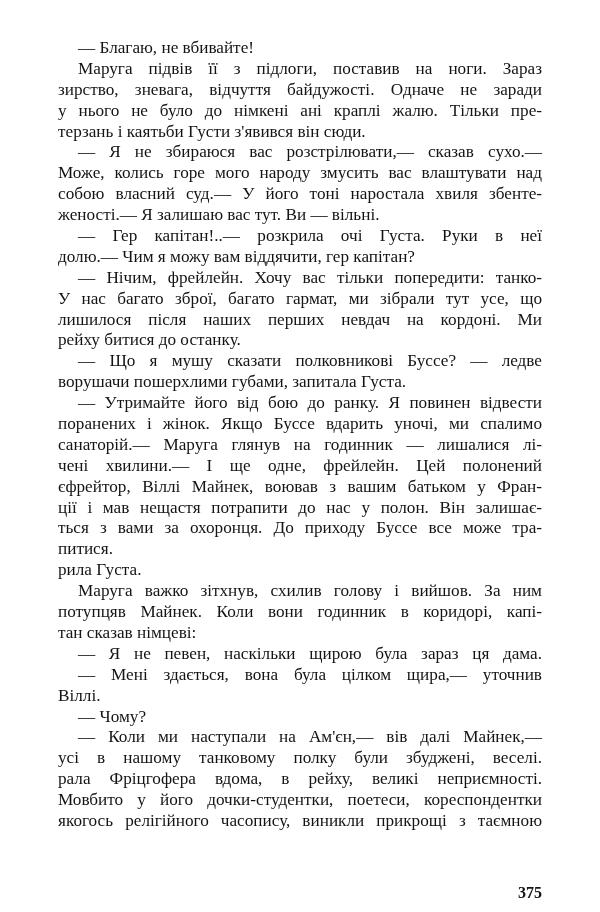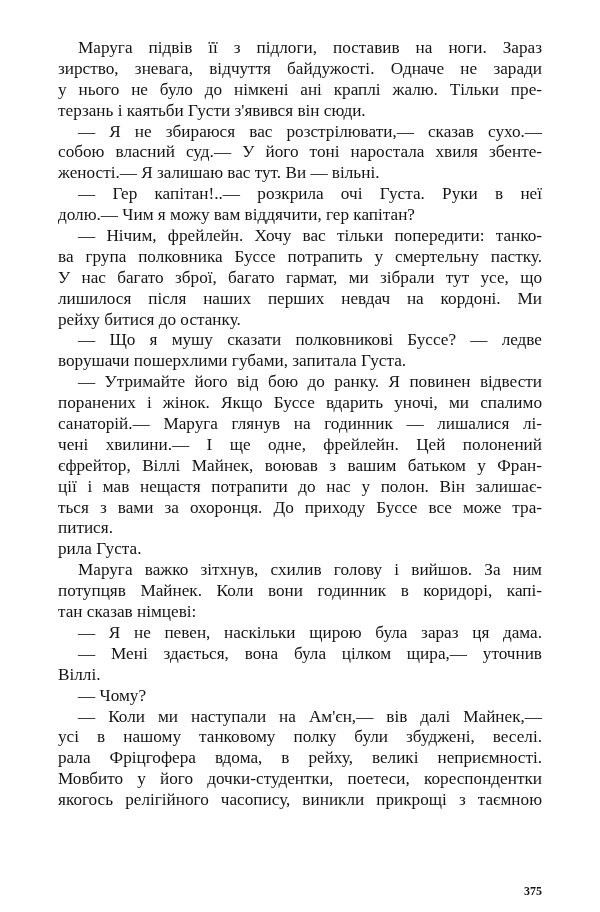--- a/index.html
+++ b/index.html
@@ -11,38 +11,39 @@
   }
   .line {
     display:block; white-space:nowrap; height:20.9px;
     text-align:justify; text-align-last:justify;
   }
   .line.last { text-align-last:left; }
   .line.indent { padding-left:20px; }
   .page-number {
     position:absolute; left:500px; top:884px; width:42px; text-align:right;
     font-family: "Liberation Serif", "DejaVu Serif", serif;
-    font-size:12px; font-weight:bold; color:#141414;
+    font-size:16px; font-weight:bold; color:#141414;
   }
 </style>
 </head>
 <body>
 
 <div class="page" id="page-text">
+    <span class="line indent last">— Благаю, не вбивайте!</span>
     <span class="line indent">Маруга підвів її з підлоги, поставив на ноги. Зараз</span>
     <span class="line">зирство, зневага, відчуття байдужості. Одначе не заради</span>
     <span class="line">у нього не було до німкені ані краплі жалю. Тільки пре-</span>
     <span class="line last">терзань і каятьби Густи з'явився він сюди.</span>
     <span class="line indent">— Я не збираюся вас розстрілювати,— сказав сухо.—</span>
+    <span class="line">Може, колись горе мого народу змусить вас влаштувати над</span>
     <span class="line">собою власний суд.— У його тоні наростала хвиля збенте-</span>
     <span class="line last">женості.— Я залишаю вас тут. Ви — вільні.</span>
     <span class="line indent">— Гер капітан!..— розкрила очі Густа. Руки в неї</span>
     <span class="line last">долю.— Чим я можу вам віддячити, гер капітан?</span>
     <span class="line indent">— Нічим, фрейлейн. Хочу вас тільки попередити: танко-</span>
-    <span class="line">ва група полковника Буссе потрапить у смертельну пастку.</span>
     <span class="line">У нас багато зброї, багато гармат, ми зібрали тут усе, що</span>
     <span class="line">лишилося після наших перших невдач на кордоні. Ми</span>
     <span class="line last">рейху битися до останку.</span>
     <span class="line indent">— Що я мушу сказати полковникові Буссе? — ледве</span>
     <span class="line last">ворушачи пошерхлими губами, запитала Густа.</span>
     <span class="line indent">— Утримайте його від бою до ранку. Я повинен відвести</span>
     <span class="line">поранених і жінок. Якщо Буссе вдарить уночі, ми спалимо</span>
     <span class="line">санаторій.— Маруга глянув на годинник — лишалися лі-</span>
     <span class="line">чені хвилини.— І ще одне, фрейлейн. Цей полонений</span>
     <span class="line">єфрейтор, Віллі Майнек, воював з вашим батьком у Фран-</span>

